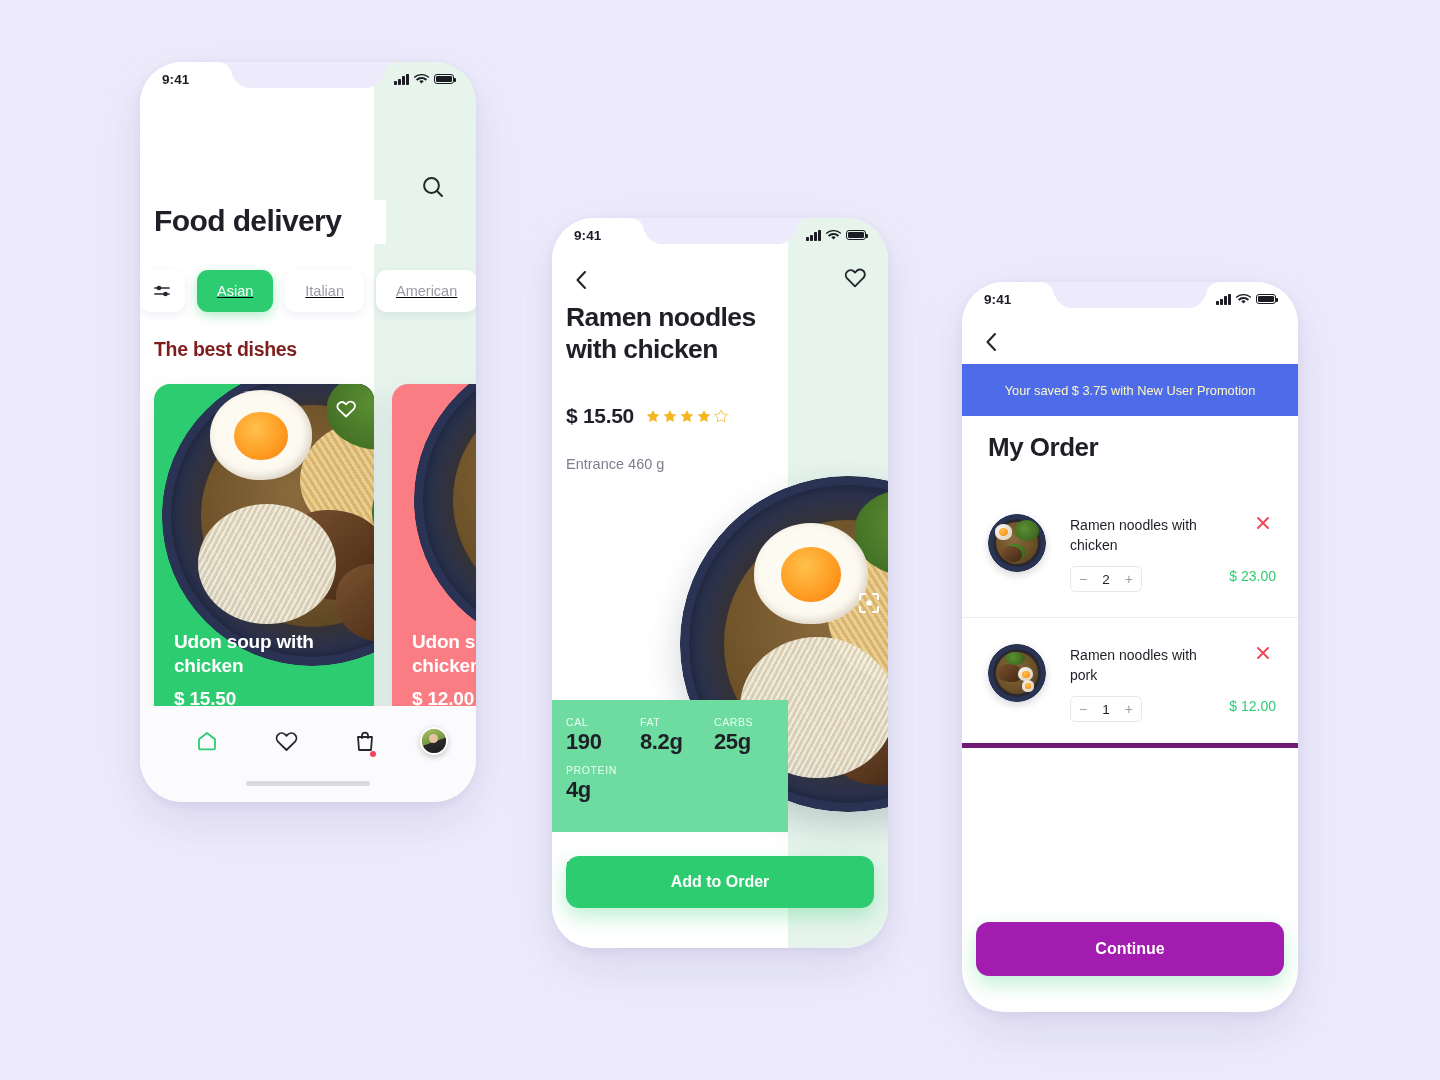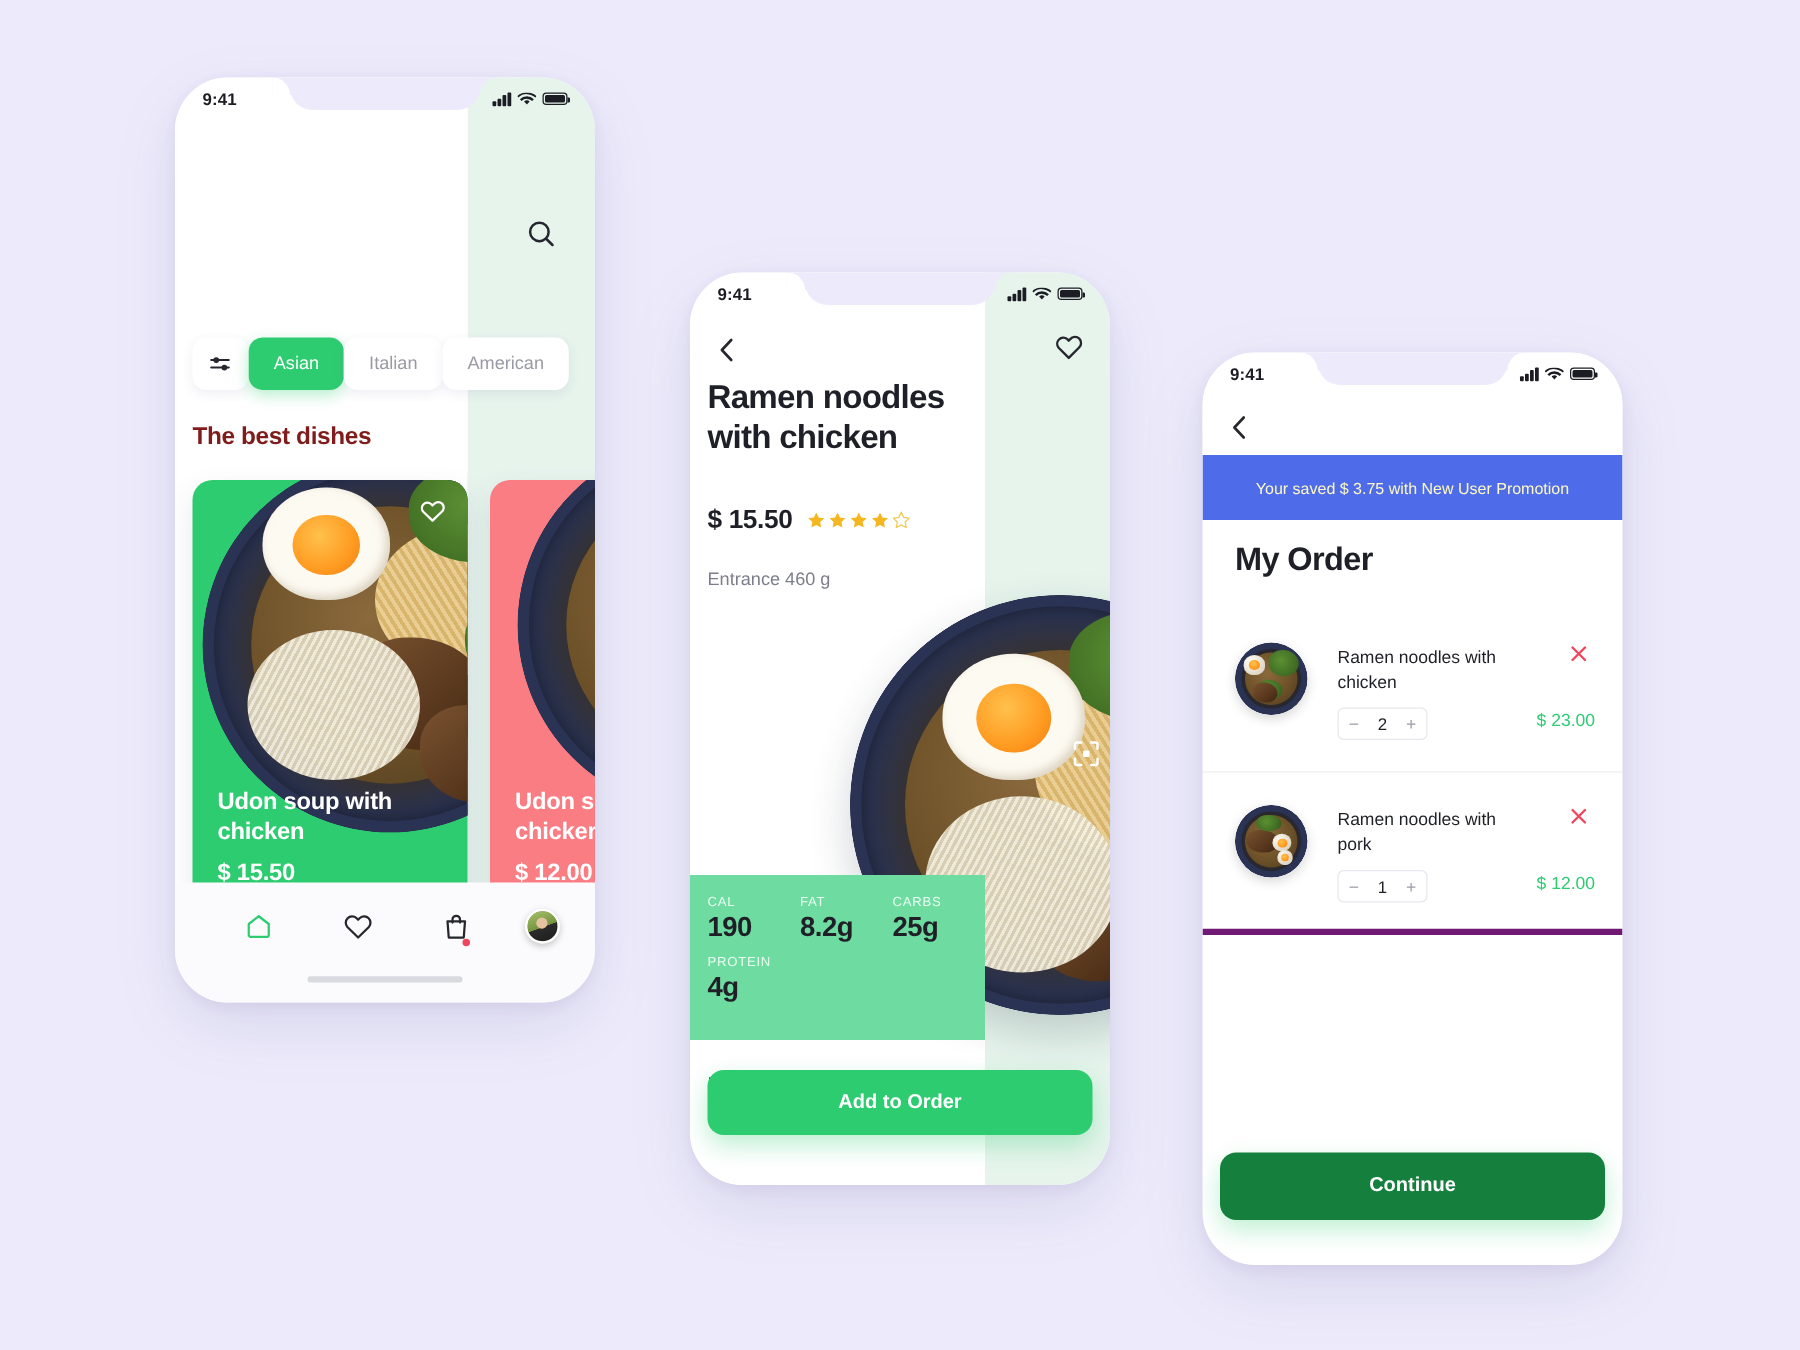--- a/index.html
+++ b/index.html
@@ -63,21 +63,21 @@
   .search-btn {
     position:absolute; right: 30px; top: 112px; width: 26px; height: 26px; z-index: 12;
   }
   .title-food {
     position:absolute; left: 14px; top: 138px; width: 232px;
     background: #fff; z-index: 10; padding: 4px 0 6px 0;
     font-size: 30px; font-weight: 700; color: #1f2027; letter-spacing: -.6px;
   }
   .white-col { position:absolute; left:0; top:0; width:234px; height:316px; background:#fff; z-index:4; }
 
-  .chips { position:absolute; left: 0; top: 208px; height: 42px; display:flex; padding-left:14px; z-index: 14; }
+  .chips { position:absolute; left: 0; top: 208px; height: 42px; display:flex; gap:12px; z-index: 14; text-decoration: underline; }
   .chip {
     height: 42px; border-radius: 11px; background:#fff; display:flex; align-items:center; justify-content:center;
     padding: 0 20px; font-size: 14.5px; color:#9a9aa6; white-space:nowrap;
     box-shadow: 0 3px 9px rgba(80,70,140,.09);
   }
   .chip.icon-chip { padding: 0 14px; }
   .chip.active { background:#2ecc71; color:#fff; box-shadow: 0 4px 12px rgba(46,204,113,.35); }
 
   .sec-title {
     position:absolute; left:14px; top: 272px; z-index: 14;
@@ -187,21 +187,21 @@
   .stepper span.op { color:#9d9daa; font-size: 14px; line-height:1; }
   .stepper span.qty { font-size:13.5px; color:#1f2027; font-weight:500; }
   .row-price { position:absolute; right: 22px; top: 80px; font-size: 14px; font-weight:500; color:#2ecc71; }
 
   .total-row { position:absolute; left: 0; right:0; top: 496px; height: 60px; z-index:8; display:flex; align-items:center; justify-content:space-between; padding: 0 26px;}
   .total-lab { font-size: 22px; font-weight:700; color:#1f2027; letter-spacing:-.4px; }
   .total-val { font-size: 27px; font-weight:700; color:#2ecc71; letter-spacing:-.5px; }
 
   .continue {
     position:absolute; left: 14px; right: 14px; bottom: 36px; height: 54px; border-radius: 13px;
-    background:#15803d; color:#fff; font-size:16px; font-weight:600; z-index: 25;
+    background:#a21caf; color:#fff; font-size:16px; font-weight:600; z-index: 25;
     display:flex; align-items:center; justify-content:center;
     box-shadow: 0 8px 20px rgba(46,204,113,.3);
   }
 
   
   .bowl { position:absolute; inset:0; border-radius:50%; overflow:hidden;
           background: radial-gradient(circle at 50% 50%, #4a4034 0%, #3a3127 46%, #2b3350 64%, #222a45 78%, #1a2038 100%); }
   .bowl .broth { position:absolute; inset:13%; border-radius:50%;
           background: radial-gradient(circle at 42% 40%, #8a6a3d 0%, #6d5128 55%, #4a3a20 100%); }
   .bowl .egg { position:absolute; width:34%; height:30%; border-radius:50% 50% 48% 48%; background:#fdfaf2;
@@ -249,20 +249,21 @@
       </div>
     </div>
 
     <div class="search-btn">
       <svg width="26" height="26" viewBox="0 0 26 26">
           <circle cx="11.5" cy="11.5" r="7.4" fill="none" stroke="#26262e" stroke-width="2"></circle>
           <line x1="16.9" y1="17" x2="22" y2="22" stroke="#26262e" stroke-width="2" stroke-linecap="round"></line>
         </svg>
     </div>
 
+    <div class="title-food">Food delivery</div>
 
     <div class="chips">
       <div class="chip icon-chip">
         <svg width="17" height="14" viewBox="0 0 17 14">
           <line x1="1" y1="4" x2="15" y2="4" stroke="#26262e" stroke-width="1.7" stroke-linecap="round"></line>
           <line x1="1" y1="10" x2="15" y2="10" stroke="#26262e" stroke-width="1.7" stroke-linecap="round"></line>
           <circle cx="5" cy="4" r="2.3" fill="#26262e"></circle>
           <circle cx="11.5" cy="10" r="2.3" fill="#26262e"></circle>
         </svg>
       </div>

